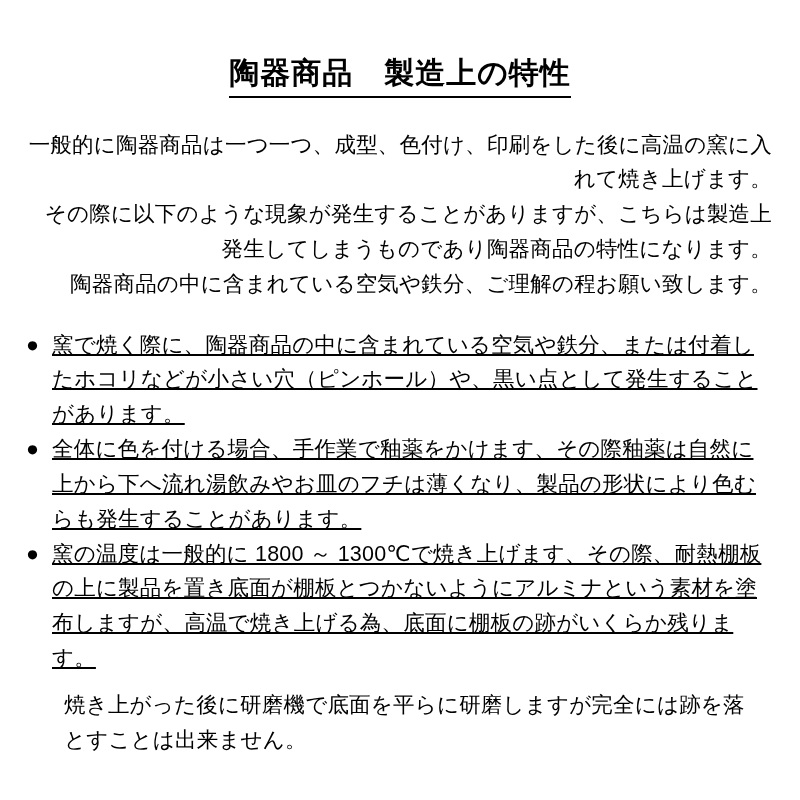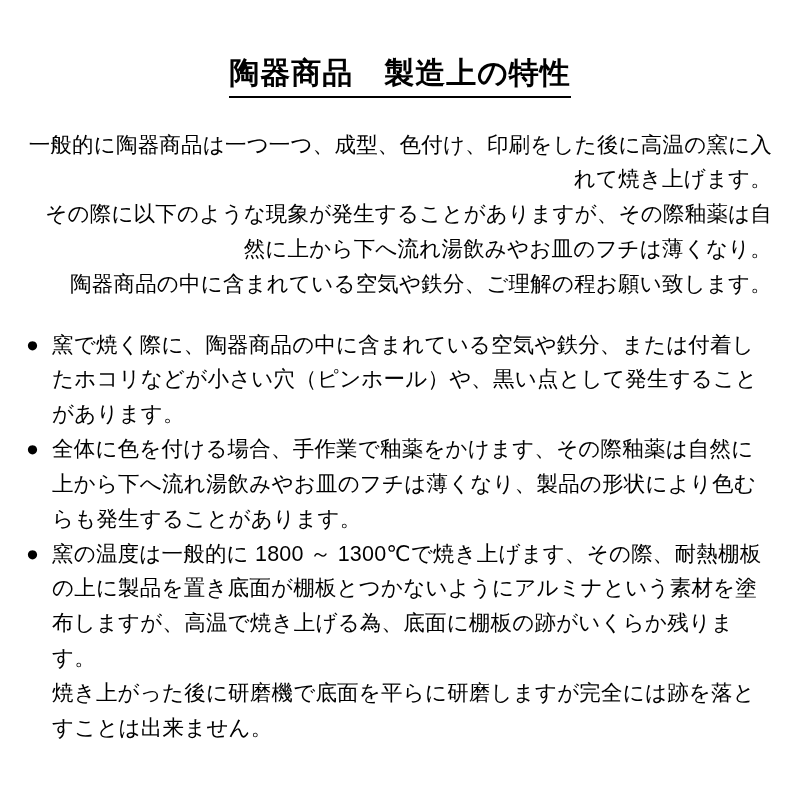--- a/index.html
+++ b/index.html
@@ -64,39 +64,40 @@
   }
   .bullet .marker {
     position: absolute;
     left: 0;
     top: 0;
     font-size: 21.5px;
     line-height: 1.62;
   }
   .bullet .btext {
     display: block;
+    text-decoration: underline;
   }
   .sub-para {
     display: block;
     padding-left: 26px;
-    margin: 0;
+    margin: 12px;
   }
 </style>
 </head>
 <body>
 
 <div class="page">
 
   <div class="title-wrap">
     <div class="title">陶器商品　製造上の特性</div>
   </div>
 
   <div class="intro">
     <p>一般的に陶器商品は一つ一つ、成型、色付け、印刷をした後に高温の窯に入れて焼き上げます。</p>
-    <p>その際に以下のような現象が発生することがありますが、その際釉薬は自然に上から下へ流れ湯飲みやお皿のフチは薄くなり。</p>
+    <p>その際に以下のような現象が発生することがありますが、こちらは製造上発生してしまうものであり陶器商品の特性になります。</p>
     <p>陶器商品の中に含まれている空気や鉄分、ご理解の程お願い致します。</p>
   </div>
 
   <div class="spacer"></div>
 
   <div class="bullets">
 
     <div class="bullet">
       <span class="marker">●</span>
       <span class="btext">窯で焼く際に、陶器商品の中に含まれている空気や鉄分、または付着したホコリなどが小さい穴（ピンホール）や、黒い点として発生することがあります。</span>

